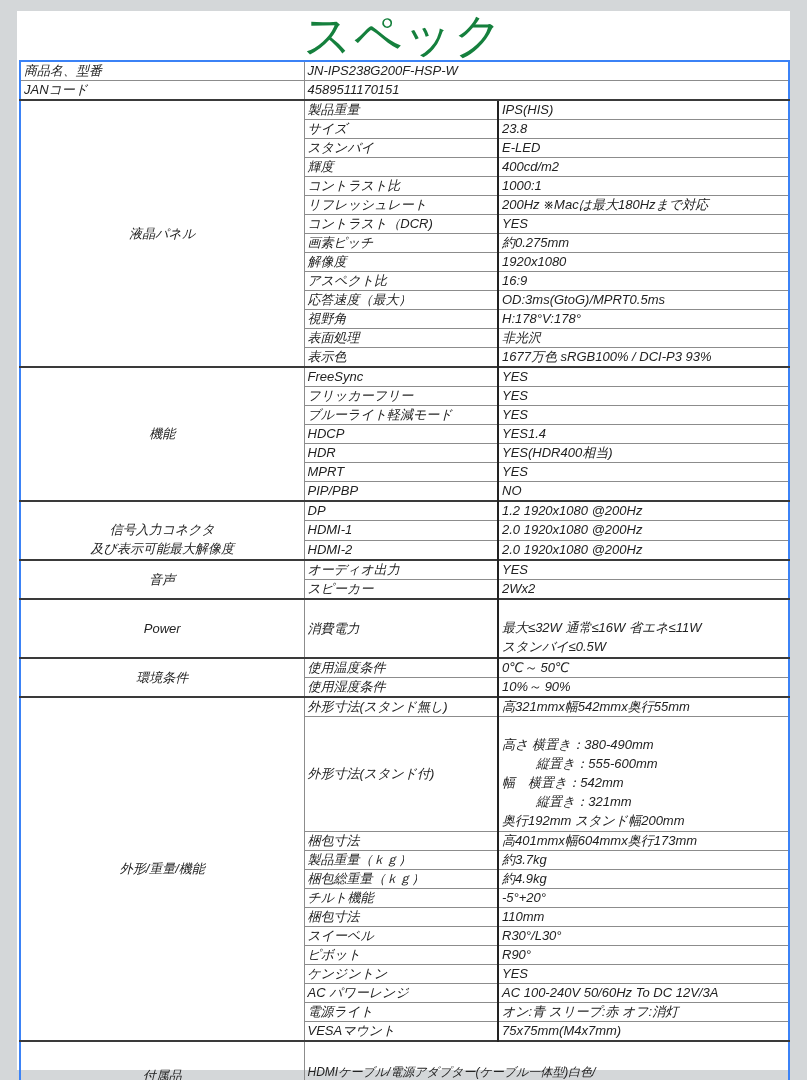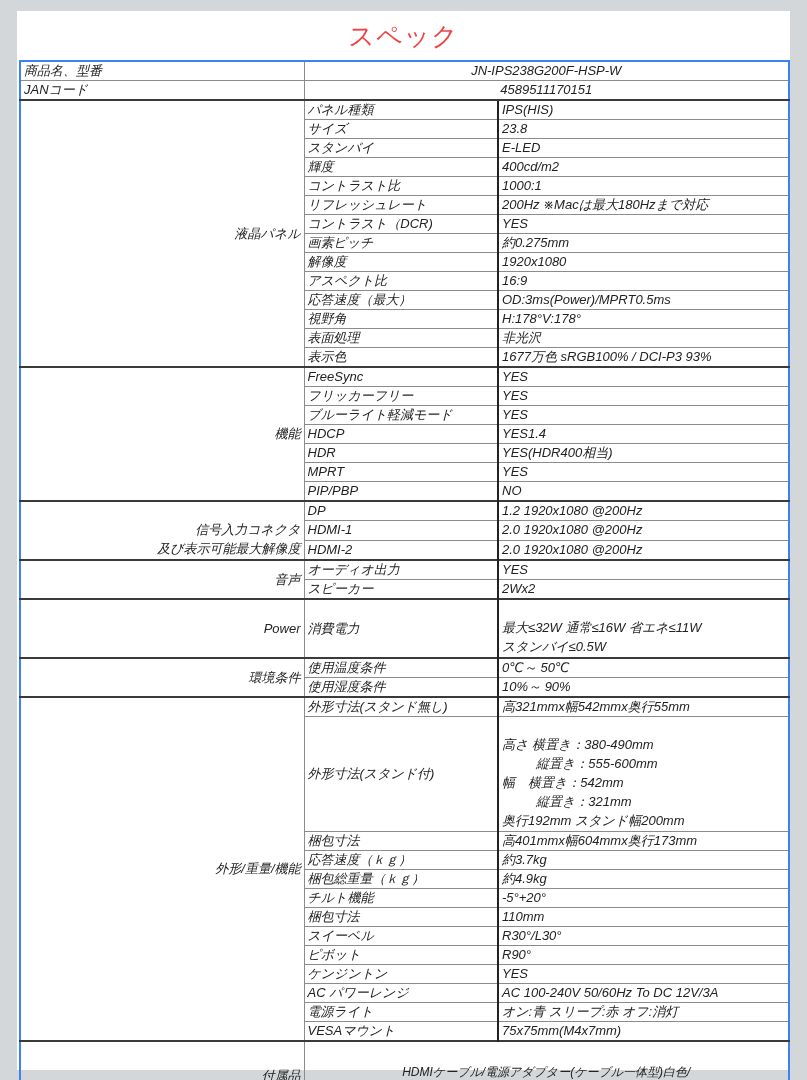--- a/index.html
+++ b/index.html
@@ -8,38 +8,38 @@
     background: #d4d7d9;
     font-family: "Liberation Sans", "DejaVu Sans", sans-serif;
     color: #222;
   }
   .page {
     position: absolute; left: 17px; top: 11px; width: 773px; height: 1059px;
     background: #ffffff;
   }
   .title {
     position: absolute; left: 0; top: 2px; width: 773px; text-align: center;
-    font-size: 26px; line-height: 46px; color: #ef4444; letter-spacing: 1px;
+    font-size: 48px; line-height: 46px; color: #15803d; letter-spacing: 1px;
   }
   .spec-table {
     position: absolute; left: 2px; top: 49px;
     width: 769px; border-collapse: collapse; table-layout: fixed;
     border: 2px solid #3b82f6;
     font-style: italic;
   }
   .spec-table td {
     height: 18px; line-height: 18px; padding: 0 3px;
     font-size: 13px; color: #222;
     border: 1px solid #8c8c8c;
     white-space: nowrap; overflow: hidden; vertical-align: middle;
   }
   .spec-table td.val { border-left: 2px solid #222; margin-left: 40px; }
-  .spec-table td.center { text-align: center; }
+  .spec-table td.center { text-align: left; }
   .spec-table tr.gstart td { border-top: 2px solid #3a3a3a; }
-  .spec-table td.glabel { text-align: right; vertical-align: middle; border-right: 1px solid #8c8c8c; margin-top: 48px; }
+  .spec-table td.glabel { text-align: center; vertical-align: middle; border-right: 1px solid #8c8c8c; margin-top: 48px; }
   .spec-table td.multi { line-height: 19px; height: auto; padding-top: 18px; padding-bottom: 1px; }
   .line { display: block; }
   .indent { padding-left: 34px; }
   .acc td { height: 50px; }
   .acc .line { line-height: 24px; font-size: 12px; }
 </style>
 </head>
 <body>
 
 <div class="page">
@@ -57,21 +57,21 @@
         <td>商品名、型番</td>
         <td colspan="2" class="center">JN-IPS238G200F-HSP-W</td>
       </tr>
       <tr>
         <td>JANコード</td>
         <td colspan="2" class="center">4589511170151</td>
       </tr>
 
       <tr class="gstart">
         <td rowspan="14" class="glabel">液晶パネル</td>
-        <td>パネル種類</td>
+        <td>製品重量</td>
         <td class="val">IPS(HIS)</td>
       </tr>
       <tr>
           <td>サイズ</td>
           <td class="val">23.8</td>
         </tr>
       <tr>
           <td>スタンバイ</td>
           <td class="val">E-LED</td>
         </tr>
@@ -98,21 +98,21 @@
       <tr>
           <td>解像度</td>
           <td class="val">1920x1080</td>
         </tr>
       <tr>
           <td>アスペクト比</td>
           <td class="val">16:9</td>
         </tr>
       <tr>
           <td>応答速度（最大）</td>
-          <td class="val">OD:3ms(Power)/MPRT0.5ms</td>
+          <td class="val">OD:3ms(GtoG)/MPRT0.5ms</td>
         </tr>
       <tr>
           <td>視野角</td>
           <td class="val">H:178°V:178°</td>
         </tr>
       <tr>
           <td>表面処理</td>
           <td class="val">非光沢</td>
         </tr>
       <tr>
@@ -209,21 +209,21 @@
           <span class="line">幅　横置き：542mm</span>
           <span class="line indent">縦置き：321mm</span>
           <span class="line">奥行192mm  スタンド幅200mm</span>
         </td>
       </tr>
       <tr>
           <td>梱包寸法</td>
           <td class="val">高401mmx幅604mmx奥行173mm</td>
         </tr>
       <tr>
-          <td>応答速度（ｋｇ）</td>
+          <td>製品重量（ｋｇ）</td>
           <td class="val">約3.7kg</td>
         </tr>
       <tr>
           <td>梱包総重量（ｋｇ）</td>
           <td class="val">約4.9kg</td>
         </tr>
       <tr>
           <td>チルト機能</td>
           <td class="val">-5°+20°</td>
         </tr>

